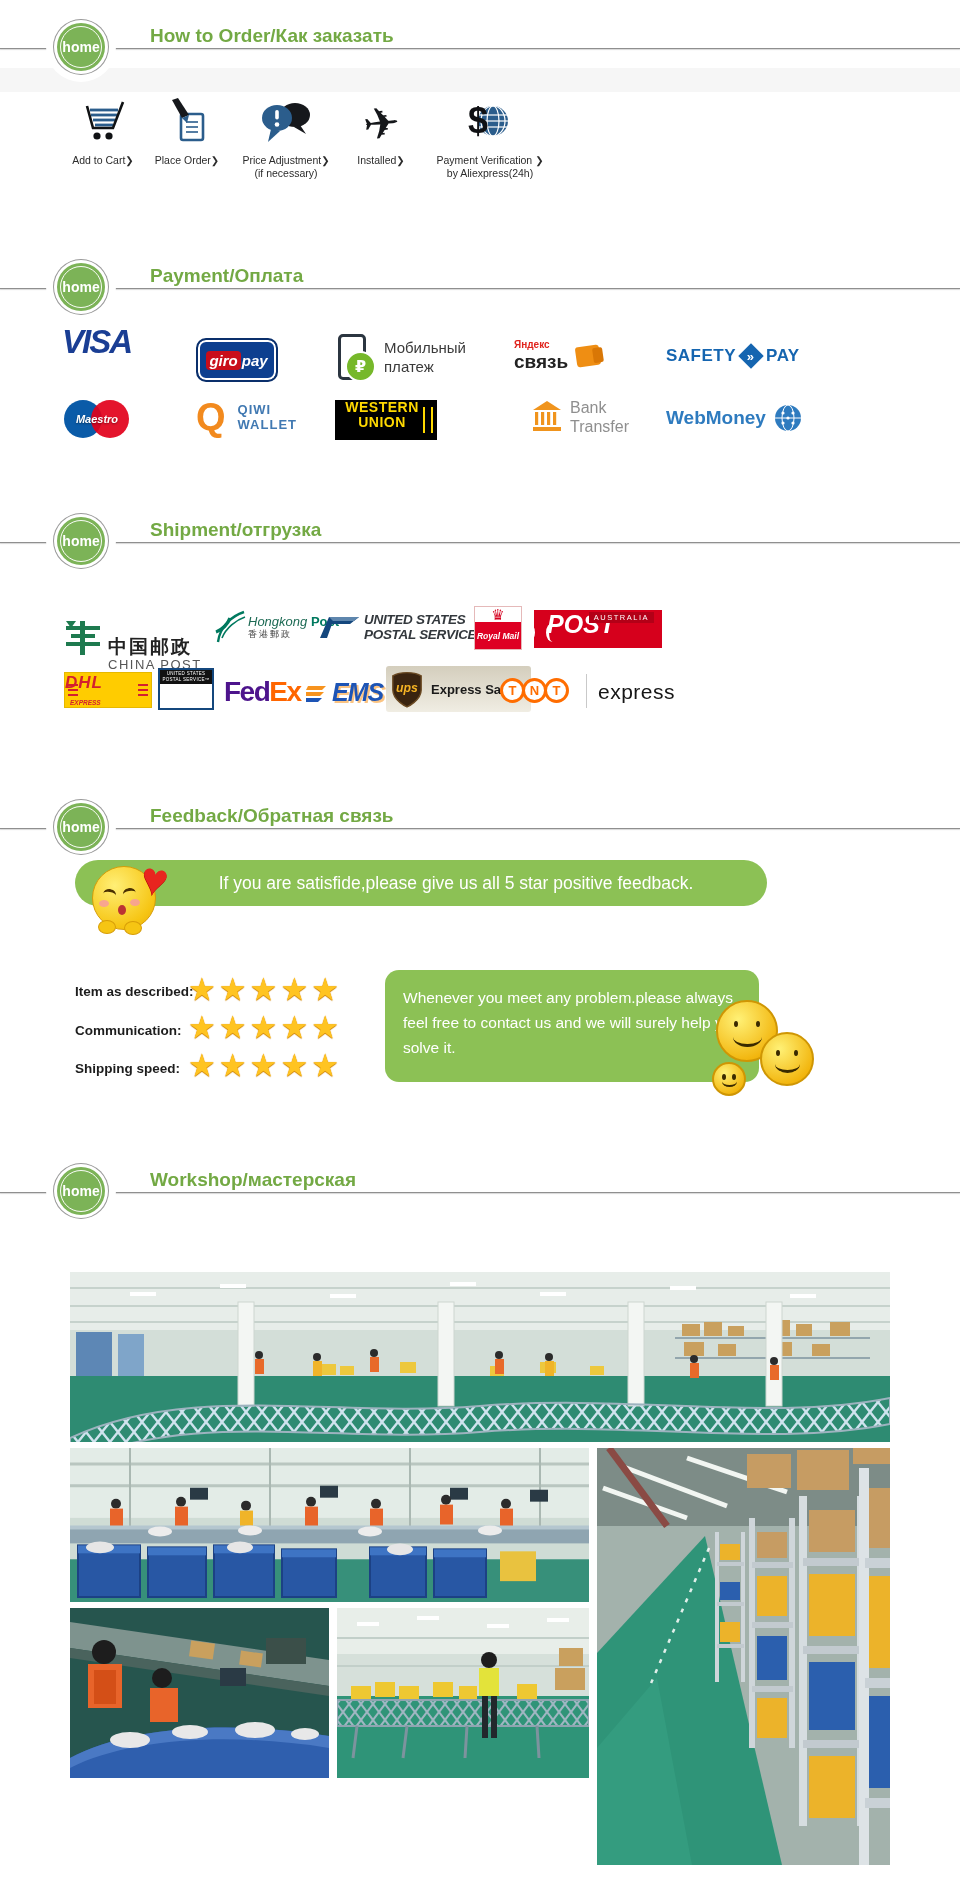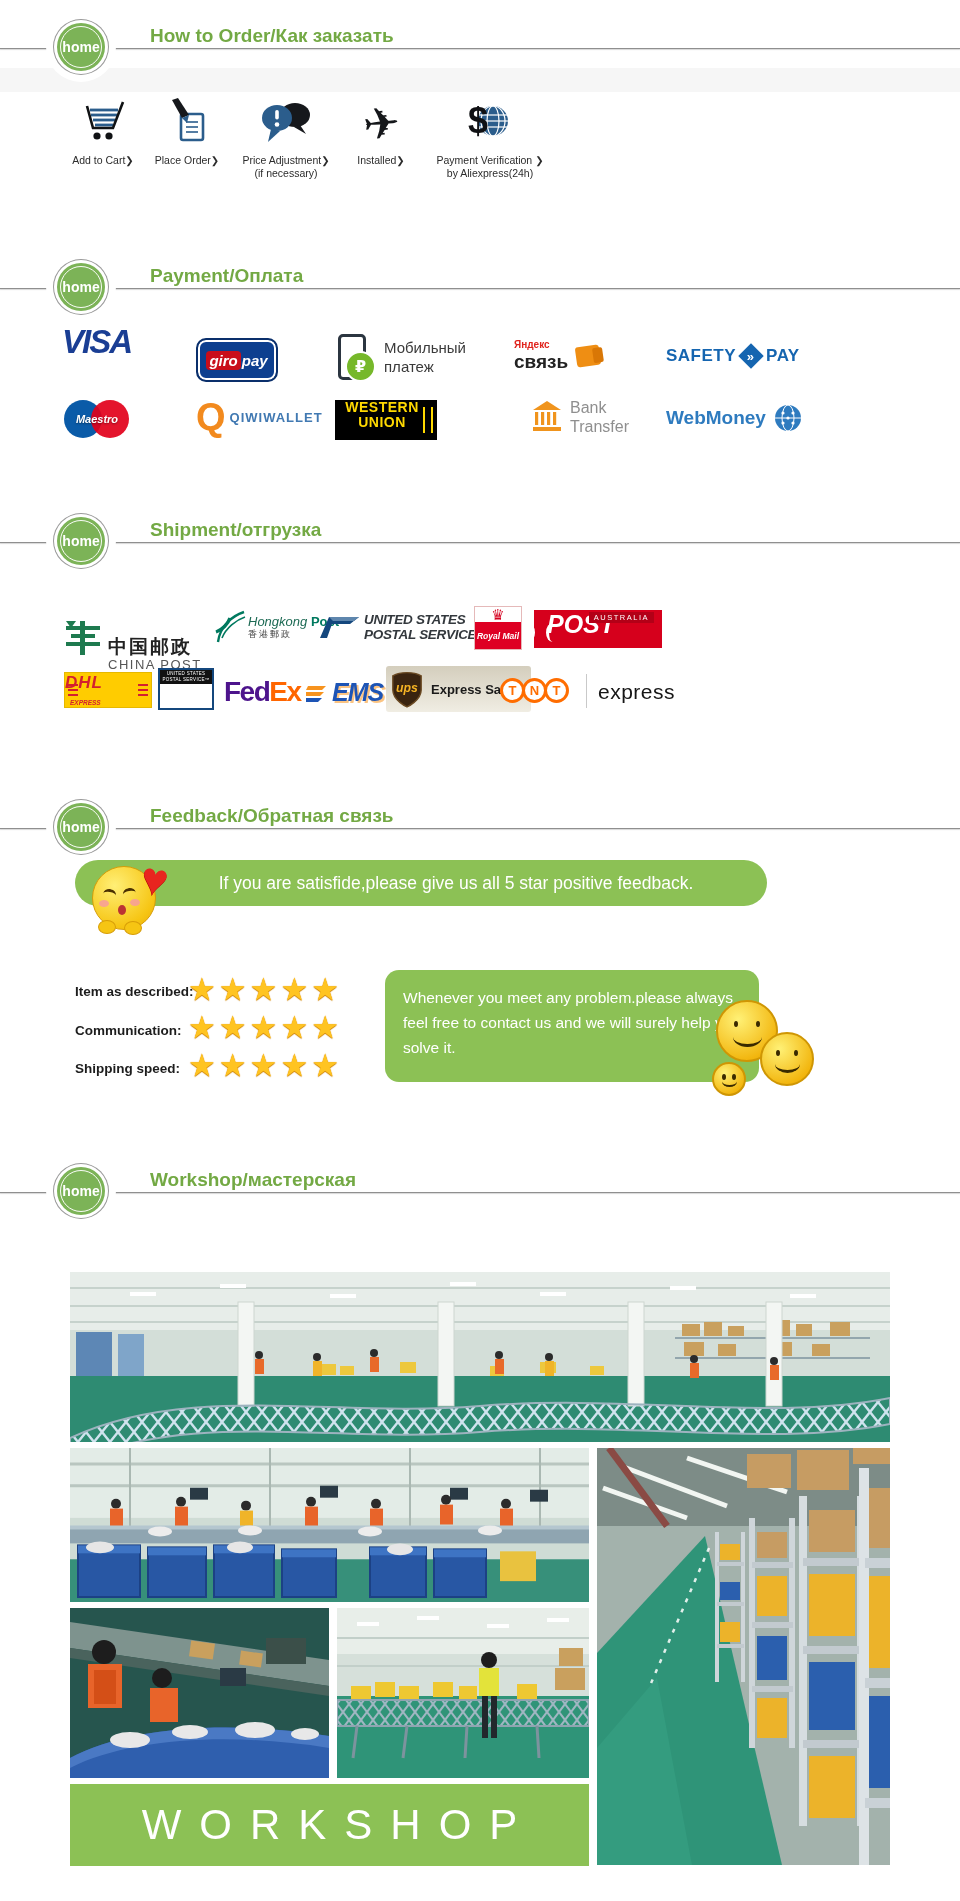--- a/index.html
+++ b/index.html
@@ -51,21 +51,21 @@
   .spd::after{content:"\00BB";transform:rotate(-45deg);color:#fff;font-weight:900;font-size:13px;}
   
   .mc{left:64px;top:398px;width:66px;height:42px;display:block;position:absolute;}
   .mc .c1,.mc .c2{position:absolute;top:2px;width:38px;height:38px;border-radius:50%;}
   .mc .c1{left:0;background:#0a5ba8;}
   .mc .c2{left:27px;background:#e2001a;opacity:.92;}
   .mc .mtext{position:absolute;top:15px;left:0;width:66px;text-align:center;color:#fff;
              font-size:11px;font-style:italic;font-weight:bold;text-shadow:0 1px 2px rgba(0,0,0,.4);}
   .qw{left:196px;top:398px;}
   .qw .q{font-size:38px;line-height:38px;color:#f28a1e;font-weight:bold;}
-  .qw .qcol{display:flex;flex-direction:row;margin-left:4px;line-height:1;}
+  .qw .qcol{display:flex;flex-direction:column;margin-left:12px;line-height:1;}
   .qw .qcol span{color:#4179b2;font-size:13px;font-weight:bold;letter-spacing:1px;line-height:15px;}
   .wu{left:335px;top:400px;width:102px;height:40px;background:#000;flex-direction:column;justify-content:center;position:absolute;padding-right:8px;box-sizing:border-box;}
   .wu span{display:block;width:100%;text-align:center;color:#ffd900;font-weight:900;font-size:14px;line-height:15px;letter-spacing:.5px;}
   .wu::after{content:"";position:absolute;right:4px;top:7px;bottom:7px;width:6px;border-left:2px solid #ffd900;border-right:2px solid #ffd900;}
   .bt{left:532px;top:398px;}
   .bt .btx{margin-left:8px;font-size:16px;color:#8f8f8f;line-height:19px;}
   .wm{left:666px;top:404px;}
   .wm .wtx{color:#2e7bbf;font-weight:bold;font-size:19px;margin-right:8px;}
   
   .cp{left:64px;top:606px;}
@@ -797,16 +797,15 @@
           <rect x="142" y="60" width="20" height="28" fill="#e3e33a"></rect>
           <rect x="145" y="88" width="6" height="42" fill="#22282c"></rect>
             <rect x="154" y="88" width="6" height="42" fill="#22282c"></rect>
         </g>
         <g fill="#c9a05e">
             <rect x="218" y="60" width="30" height="22"></rect>
             <rect x="222" y="40" width="24" height="18"></rect>
           </g>
       </svg>
     </div>
-    <div class="wbanner">WORKSHOP</div>
   </div>
 
 </div>
 
 </body></html>

